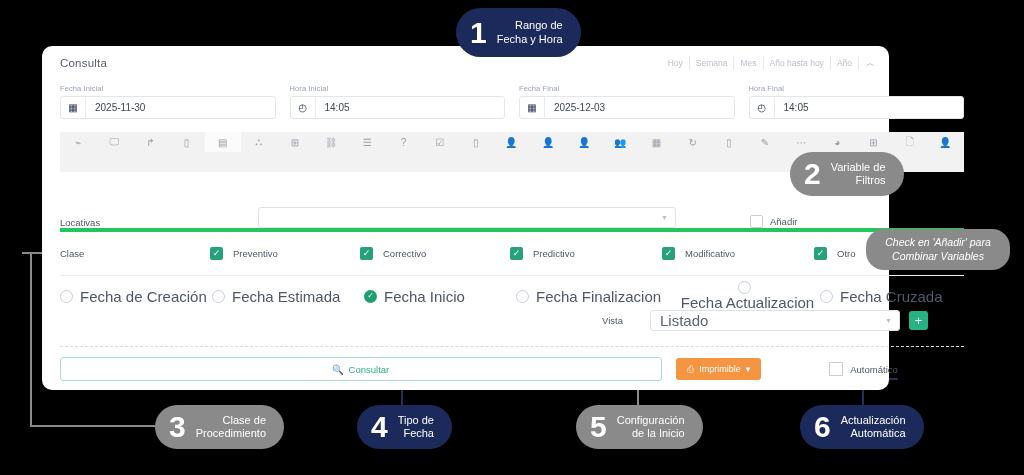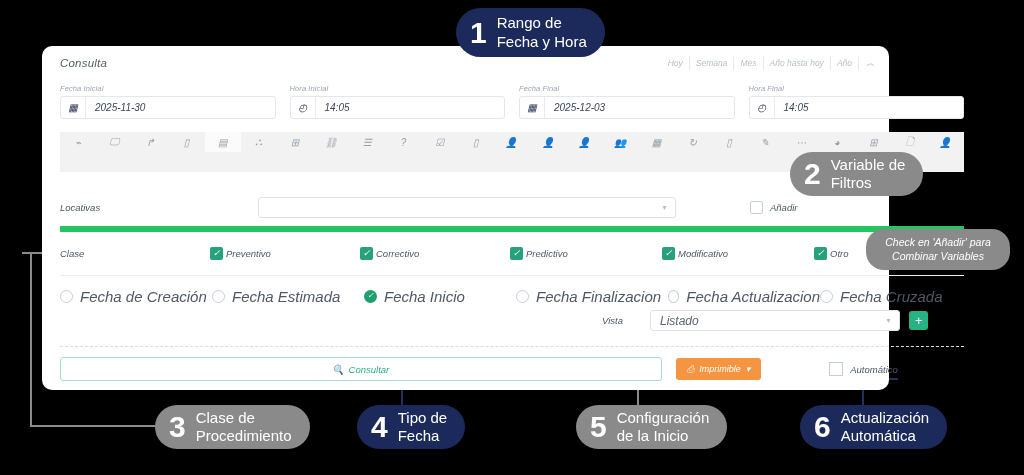--- a/index.html
+++ b/index.html
@@ -11,21 +11,21 @@
   #stage { position: relative; width: 1024px; height: 475px; }
 
   
   .ln { position: absolute; background: #21305e; }
   .ln.g { background: #8a8a8a; }
 
   
   #panel {
     position: absolute; left: 42px; top: 46px;
     width: 847px; height: 344px;
-    background: #ffffff; border-radius: 10px; font-style: italic;
+    background: #ffffff; border-radius: 10px;
   }
   #panel-title {
     position: absolute; left: 18px; top: 11px;
     font-size: 11.5px; color: #555f6b; letter-spacing: .2px;
   }
 
   
   #range-btns {
     position: absolute; right: 14px; top: 10px;
     display: flex; align-items: flex-end;
@@ -66,21 +66,21 @@
     color: #97a0ad; font-size: 10px;
   }
   #toolbar .tcell.sel { background: #fbfbfb; }
   #toolbar .trow.r2 { background: transparent; }
   #toolbar .trow.r2 .tcell { background: #f2f2f2; }
   #tb-row2-bg { position: absolute; left: 0; top: 20px; width: 232.5px; height: 20px; background: #f2f2f2; }
 
   
   #loc-row {
     position: absolute; left: 18px; top: 142px; width: 904px; height: 44px;
-    display: flex; align-items: center; border-bottom: 6px solid #22c55e; gap: 48px;
+    display: flex; align-items: flex-end; border-bottom: 4px solid #22c55e; gap: 48px;
   }
   .row-label { font-size: 9.5px; color: #4e5866; width: 150px; }
   .sel-box {
     width: 418px; height: 21px; border: 1px solid #dfe3e9; border-radius: 3px;
     display: flex; align-items: center; justify-content: flex-end;
     padding-right: 7px; background: #fff;
   }
   .sel-caret { color: #b7bec9; font-size: 7px; }
   .chk-wrap { display: flex; align-items: center; margin-left: 26px; }
   .chk-empty {
@@ -92,21 +92,21 @@
   #clase-row {
     position: absolute; left: 18px; top: 186px; width: 904px; height: 44px;
     display: flex; align-items: center; border-bottom: 1px solid #eceef1;
   }
   .cls-item { display: flex; align-items: center; }
   .chk-on {
     width: 13px; height: 13px; border-radius: 2px; background: #27a07c;
     display: flex; align-items: center; justify-content: center;
     color: #fff; font-size: 9px; line-height: 1;
   }
-  .cls-lbl { font-size: 9.5px; color: #4e5866; margin-left: 3px; white-space: nowrap; }
+  .cls-lbl { font-size: 9.5px; color: #4e5866; margin-left: 10px; white-space: nowrap; }
 
   
   #radio-row {
     position: absolute; left: 18px; top: 230px; width: 904px; height: 40px;
     display: flex; align-items: center;
   }
   .rd-item { display: flex; align-items: center; }
   .rd-off {
     width: 13px; height: 13px; border-radius: 50%;
     border: 1px solid #c8ced8; background: #fff;
@@ -122,21 +122,21 @@
   #vista-row {
     position: absolute; left: 560px; top: 264px;
     display: flex; align-items: center;
   }
   #vista-label { font-size: 9.5px; color: #4e5866; width: 48px; }
   #vista-select {
     width: 250px; height: 21px; border: 1px solid #dfe3e9; border-radius: 3px;
     background: #fff; display: flex; align-items: center; justify-content: space-between;
     padding: 0 7px 0 9px;
   }
-  #vista-value { font-size: 12px; color: #5a6473; }
+  #vista-value { font-size: 15px; color: #5a6473; }
   #vista-add {
     width: 19px; height: 19px; background: #27b284; border-radius: 3px; margin-left: 9px;
     color: #fff; font-size: 13px; line-height: 1;
     display: flex; align-items: center; justify-content: center;
   }
 
   #divider-dash {
     position: absolute; left: 18px; top: 300px; width: 904px;
     border-top: 1px dashed #d9dde3;
   }
@@ -161,21 +161,21 @@
   #auto-lbl { font-size: 9.5px; color: #4e5866; margin-left: 7px; }
 
   
   .pill {
     position: absolute; display: flex; align-items: center;
     border-radius: 999px; color: #fff; padding: 0 18px 0 14px;
   }
   .pill.navy { background: #1b2a5b; }
   .pill.gray { background: #8a8a8a; }
   .pill .num { font-size: 30px; font-weight: 700; line-height: 1; margin-right: 10px; }
-  .pill .txt { font-size: 15px; line-height: 1.22; text-align: left; }
+  .pill .txt { font-size: 11px; line-height: 1.22; text-align: right; }
 
   #tip-box {
     position: absolute; background: #8a8a8a; border-radius: 18px;
     color: #fff; padding: 7px 14px; font-size: 10.5px;
     font-style: italic; line-height: 1.3; text-align: center; margin-top: 39px;
   }
 </style>
 </head>
 <body>
 
@@ -335,21 +335,21 @@
         <div class="rd-lbl">Fecha Estimada</div>
       </div>
       <div class="rd-item" style="width:152px;">
         <div class="rd-on">✓</div>
         <div class="rd-lbl">Fecha Inicio</div>
       </div>
       <div class="rd-item" style="width:152px;">
         <div class="rd-off"></div>
         <div class="rd-lbl">Fecha Finalizacion</div>
       </div>
-      <div class="rd-item" style="width:152px;">
+      <div class="rd-item" style="width:152px;flex-direction:column;">
         <div class="rd-off"></div>
         <div class="rd-lbl">Fecha Actualizacion</div>
       </div>
       <div class="rd-item">
         <div class="rd-off"></div>
         <div class="rd-lbl">Fecha Cruzada</div>
       </div>
     </div>
 
     <div id="vista-row">

